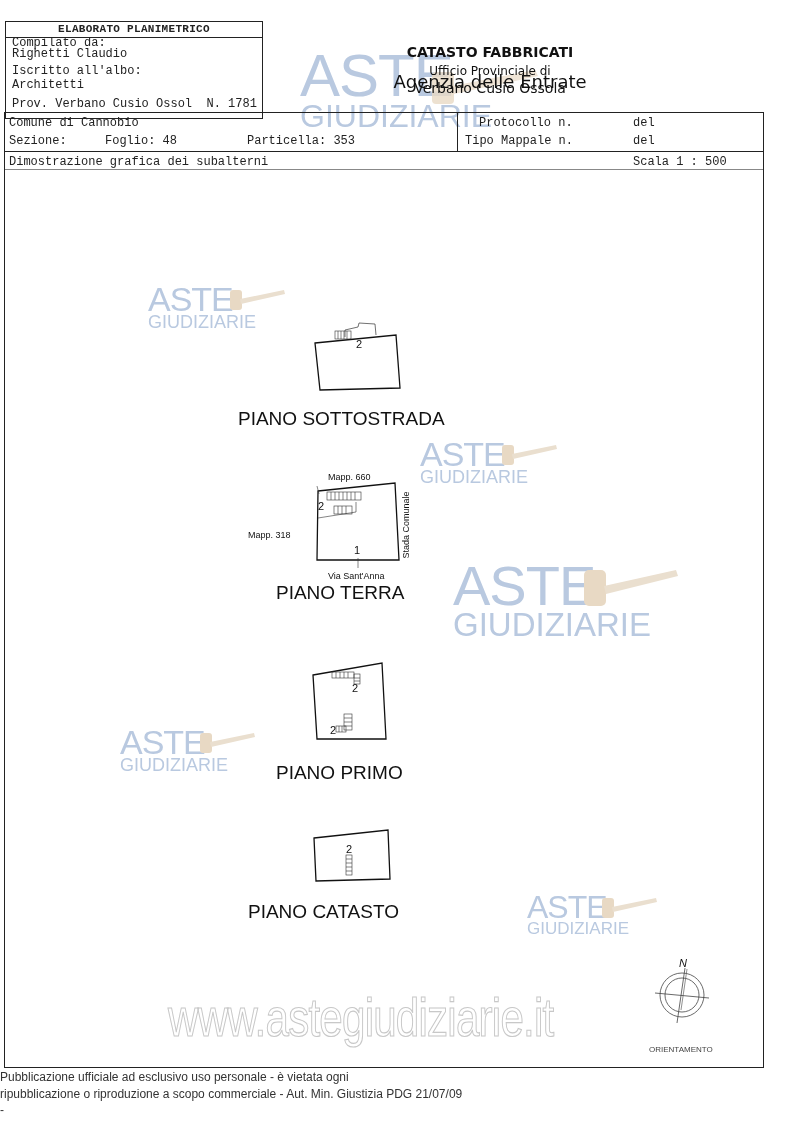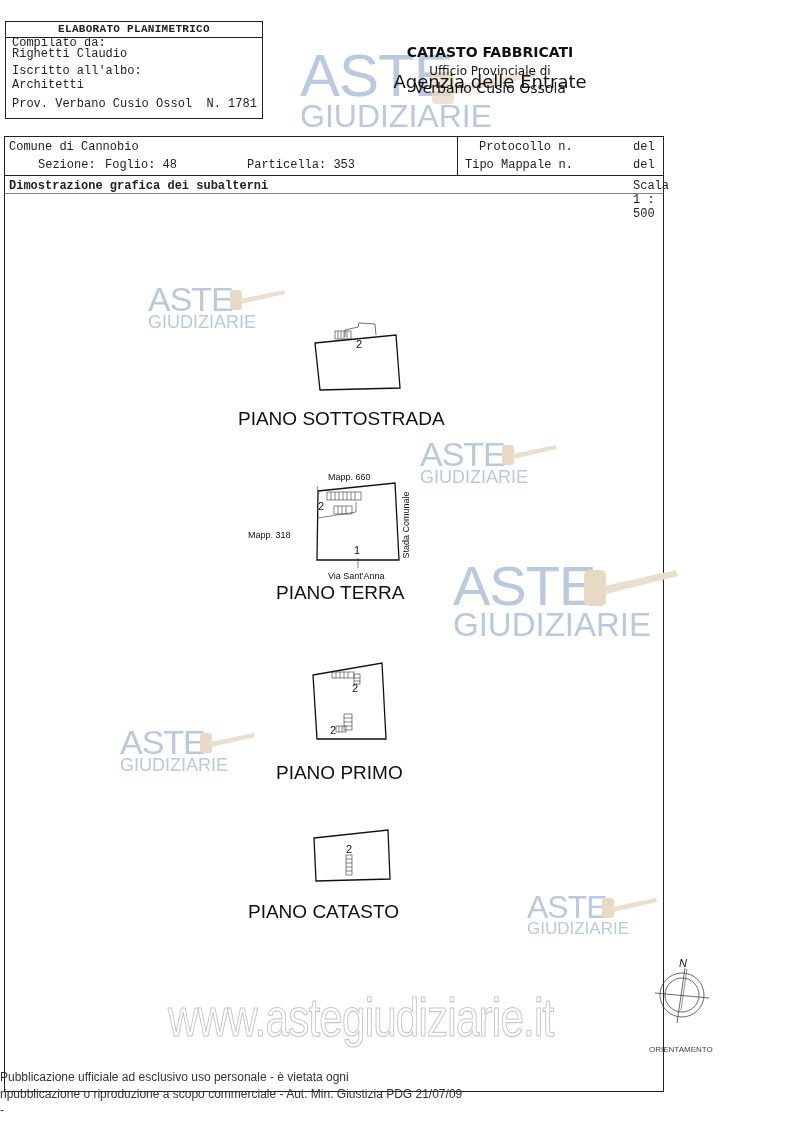--- a/index.html
+++ b/index.html
@@ -2,21 +2,21 @@
 <html><head>
   <meta charset="utf-8">
   <style>
     html, body { margin: 0; padding: 0; background: #ffffff; }
     body { width: 800px; height: 1131px; position: relative; overflow: hidden; font-family: "Liberation Sans", sans-serif; color: #111; }
     .abs { position: absolute; }
     .mono { font-family: "Liberation Mono", "DejaVu Sans Mono", monospace; font-size: 12px; color: #222; }
     .hdr-box { left: 5px; top: 21px; width: 258px; height: 98px; border: 1.5px solid #222; box-sizing: border-box; }
     .hdr-title { left: 0; top: 0; width: 100%; height: 15px; border-bottom: 1.5px solid #222; text-align: center; font-weight: bold; font-size: 11px; line-height: 15px; letter-spacing: 0.3px; }
     .agency { text-align: center; color: #111; font-family: "DejaVu Sans", sans-serif; }
-    .frame { left: 4px; top: 136px; width: 660px; height: 956px; border: 1.5px solid #222; box-sizing: border-box; }
+    .frame { left: 4px; top: 112px; width: 760px; height: 956px; border: 1.5px solid #222; box-sizing: border-box; }
     .hline { position: absolute; left: 0; height: 0; border-top: 1.5px solid #222; }
     .vline { position: absolute; width: 0; border-left: 1.5px solid #222; }
     .plan-label { font-family: "Liberation Sans", sans-serif; font-size: 19px; color: #111; white-space: nowrap; }
     .small-label { font-family: "Liberation Sans", sans-serif; font-size: 9px; color: #111; white-space: nowrap; }
     .wm { color: #b9c9e0; font-family: "Liberation Sans", sans-serif; white-space: nowrap; line-height: 1; }
     .wm .aste { font-weight: normal; letter-spacing: -1px; }
     .wm .giud { display: block; letter-spacing: 0px; }
     .footer { font-family: "Liberation Sans", sans-serif; font-size: 12px; color: #333; width: 800px; left: 0; }
     .www { font-family: "Liberation Sans", sans-serif; color: #fff; -webkit-text-stroke: 1.2px #c8c8c8; font-size: 54px; letter-spacing: -1px; transform: scaleX(0.78); transform-origin: left top; white-space: nowrap; }
     svg { overflow: visible; }
@@ -47,30 +47,30 @@
 <div class="abs agency" style="left:390px; top:64px; width:200px; font-size:12px;">Ufficio Provinciale di</div>
 <div class="abs agency" style="left:380px; top:80px; width:220px; font-size:14px;">Verbano Cusio Ossola</div>
 
 <div class="abs frame">
 
   <div class="hline" style="top:38px; width:100%;"></div>
   <div class="hline" style="top:56px; width:100%; border-top-color:#888;"></div>
   <div class="vline" style="left:452px; top:0; height:38px;"></div>
 
   <div class="abs mono" style="left:4px; top:3px;">Comune di Cannobio</div>
-  <div class="abs mono" style="left:4px; top:21px;margin-left:29px;">Sezione:</div>
+  <div class="abs mono" style="left:4px; top:21px;">Sezione:</div>
   <div class="abs mono" style="left:100px; top:21px;">Foglio: 48</div>
   <div class="abs mono" style="left:242px; top:21px;">Particella: 353</div>
 
   <div class="abs mono" style="left:474px; top:3px;">Protocollo n.</div>
   <div class="abs mono" style="left:628px; top:3px;">del</div>
   <div class="abs mono" style="left:460px; top:21px;">Tipo Mappale n.</div>
   <div class="abs mono" style="left:628px; top:21px;">del</div>
 
-  <div class="abs mono" style="left:4px; top:42px;font-weight:bold;">Dimostrazione grafica dei subalterni</div>
+  <div class="abs mono" style="left:4px; top:42px;">Dimostrazione grafica dei subalterni</div>
   <div class="abs mono" style="left:628px; top:42px;">Scala 1 : 500</div>
 </div>
 
 <div class="abs wm" style="left:148px; top:282px;">
   <span class="aste" style="font-size:34px;">ASTE</span>
   <span class="giud" style="font-size:18px; margin-top:-3px;">GIUDIZIARIE</span>
 </div>
 <svg class="abs" style="left:228px; top:286px;" width="60" height="30">
   <rect x="2" y="4" width="12" height="20" rx="3" fill="#e8d9c4"></rect>
   <polygon points="12,13 56,4 57,8 13,18" fill="#eadfcf"></polygon>

